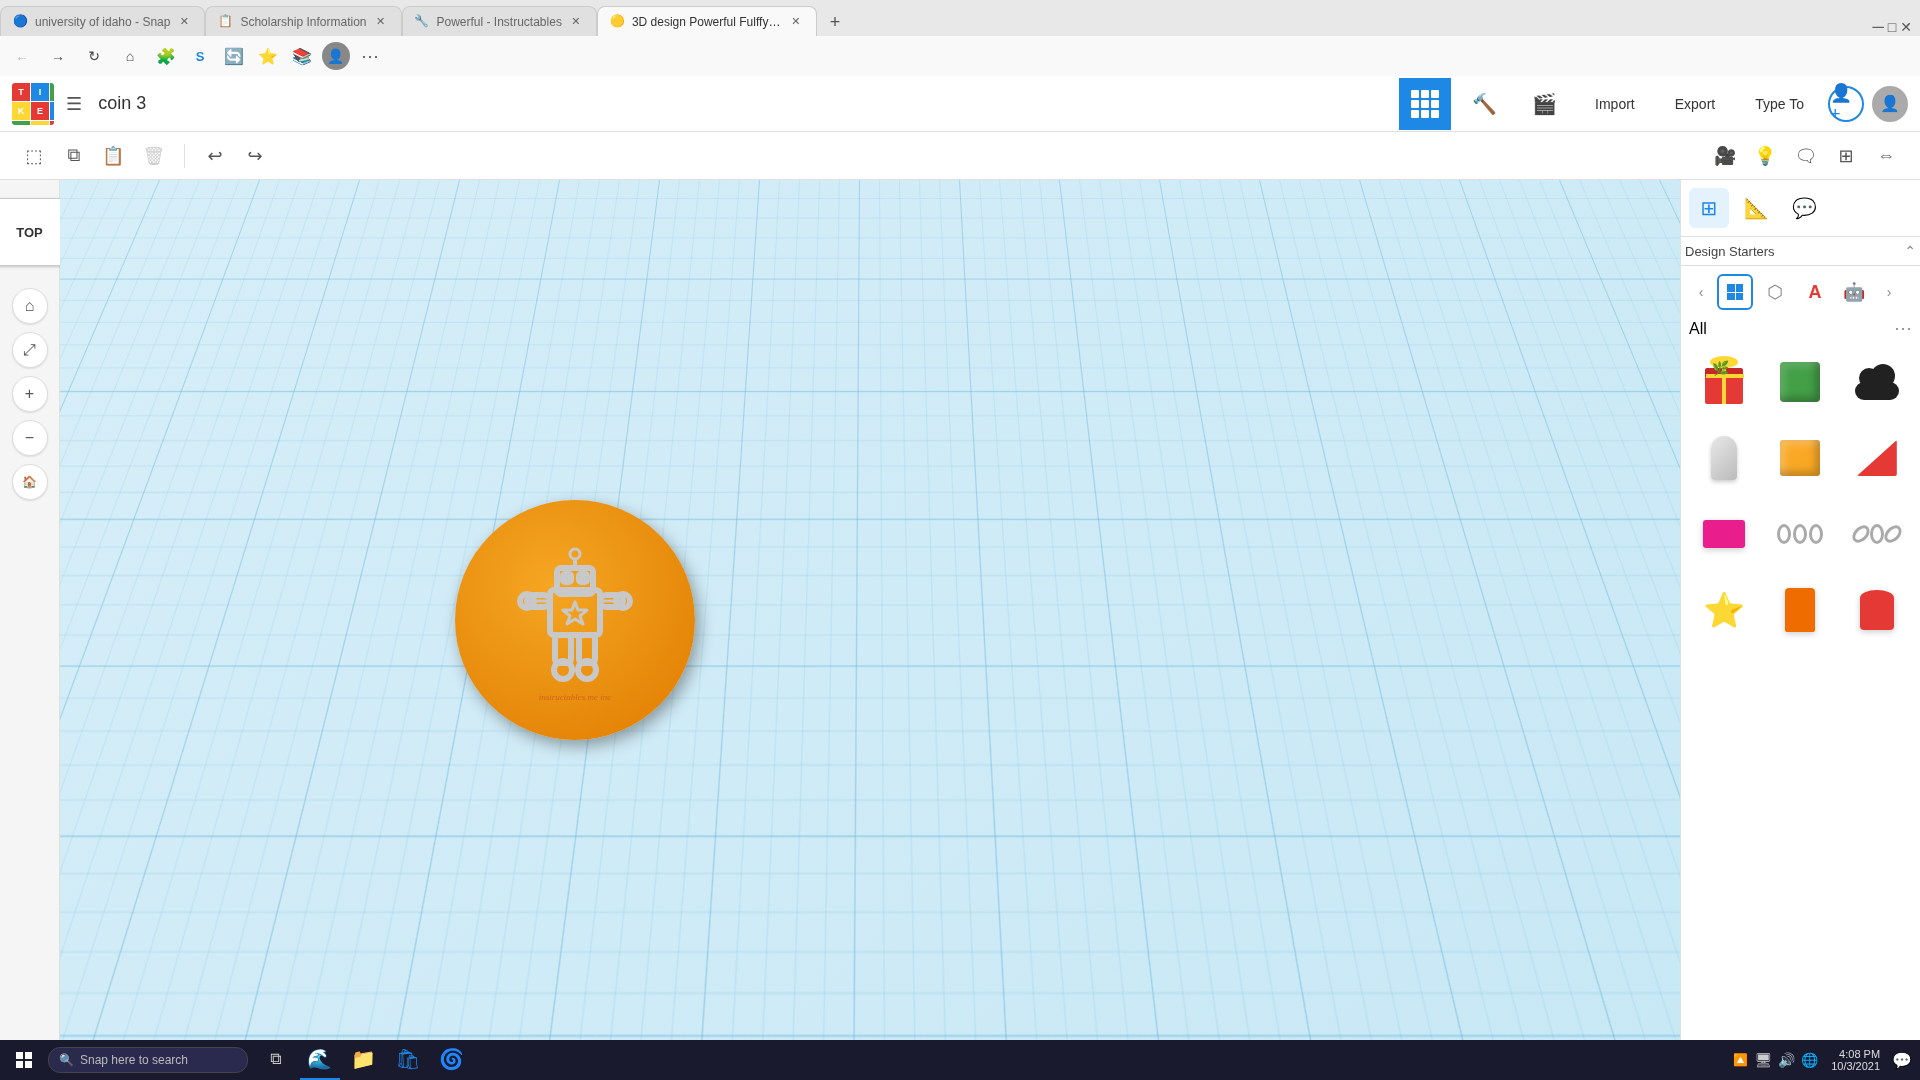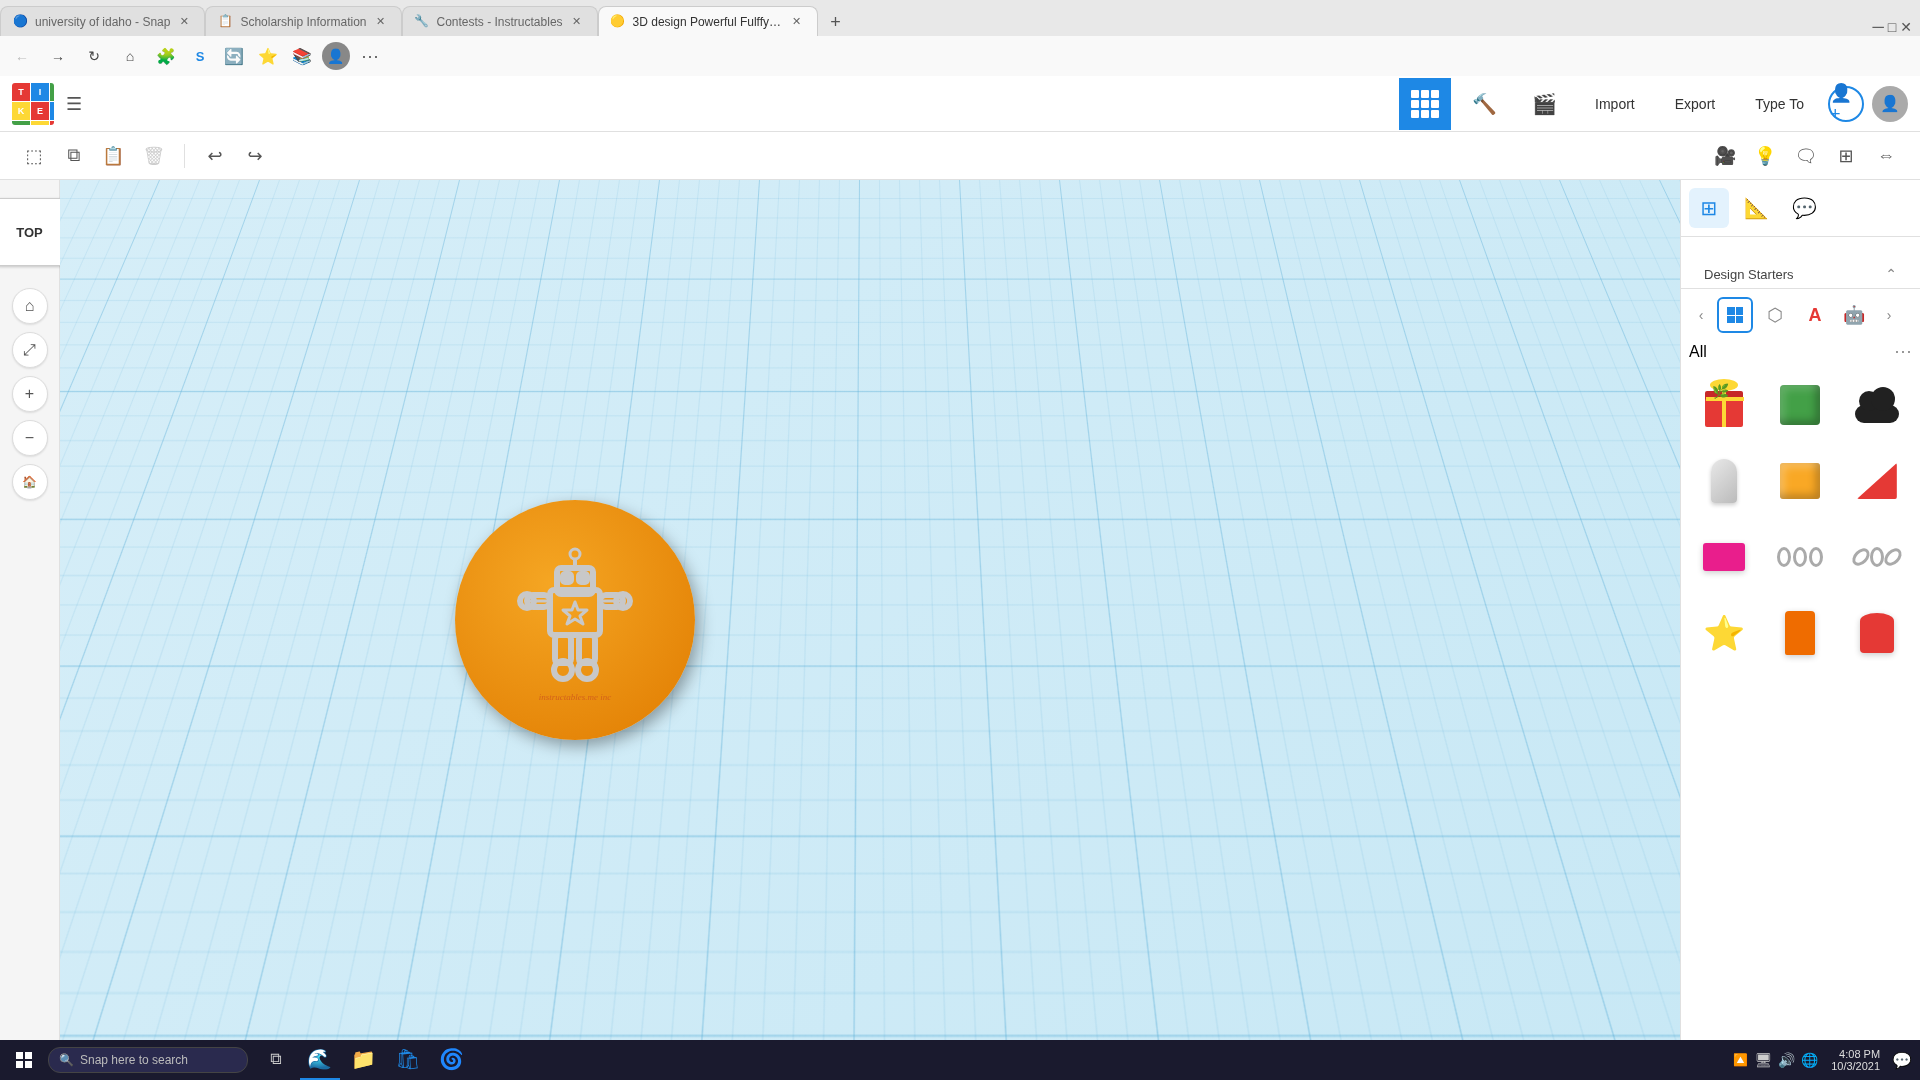--- a/index.html
+++ b/index.html
@@ -90,21 +90,21 @@
     .shapes-panel { flex: 1; overflow-y: auto; padding: 8px; }
     .shapes-header { display: flex; align-items: center; justify-content: space-between; margin-bottom: 8px; }
     .shapes-more { font-size: 18px; color: #888; cursor: pointer; }
     .category-nav { display: flex; align-items: center; margin-bottom: 8px; gap: 4px; }
     .category-nav-btn { width: 24px; height: 24px; font-size: 14px; color: #888; cursor: pointer; display: flex; align-items: center; justify-content: center; }
     .category-item { width: 36px; height: 36px; border-radius: 6px; display: flex; align-items: center; justify-content: center; font-size: 16px; cursor: pointer; border: 2px solid transparent; }
     .category-item.active { border-color: #1e88e5; }
     .shapes-grid { display: grid; grid-template-columns: repeat(3, 1fr); gap: 6px; }
     .shape-item { display: flex; flex-direction: column; align-items: center; justify-content: center; height: 70px; border-radius: 6px; cursor: pointer; padding: 4px; }
     .shape-img { width: 48px; height: 48px; display: flex; align-items: center; justify-content: center; }
-    .panel-dropdown { display: flex; align-items: center; justify-content: space-between; padding: 6px 23px; border-bottom: 1px solid #e0e0e0; font-size: 13px; color: #444; cursor: pointer; margin-top: 23px; }
+    .panel-dropdown { display: flex; align-items: center; justify-content: space-between; padding: 6px 4px; border-bottom: 1px solid #e0e0e0; font-size: 13px; color: #444; cursor: pointer; }
     .panel-dropdown-arrow { font-size: 14px; color: #888; }
 
     .shape-cube-green { width: 40px; height: 40px; background: #43a047; border-radius: 4px; box-shadow: inset -4px -4px 8px rgba(0,0,0,0.3), inset 4px 4px 8px rgba(255,255,255,0.2); }
 
     .shape-gold-box { width: 40px; height: 36px; background: #f9a825; border-radius: 3px; box-shadow: inset -4px -4px 8px rgba(0,0,0,0.25), inset 4px 4px 8px rgba(255,255,255,0.3); }
 
     .shape-red-wedge { width: 40px; height: 36px; background: #e53935; clip-path: polygon(0 100%, 100% 100%, 100% 0); border-radius: 2px; }
 
     .shape-magenta { width: 42px; height: 28px; background: #e91e8c; border-radius: 3px; box-shadow: 0 2px 6px rgba(0,0,0,0.2); }
 
@@ -141,21 +141,21 @@
       <span class="tab-label">university of idaho - Snap</span>
       <span class="tab-close">✕</span>
     </div>
     <div class="tab inactive">
       <span class="tab-favicon">📋</span>
       <span class="tab-label">Scholarship Information</span>
       <span class="tab-close">✕</span>
     </div>
     <div class="tab inactive">
       <span class="tab-favicon">🔧</span>
-      <span class="tab-label">Contests - Instructables</span>
+      <span class="tab-label">Powerful - Instructables</span>
       <span class="tab-close">✕</span>
     </div>
     <div class="tab">
       <span class="tab-favicon">🟡</span>
       <span class="tab-label">3D design Powerful Fulffy-Ambe...</span>
       <span class="tab-close">✕</span>
     </div>
     <div class="new-tab-btn">+</div>
     <div style="flex:1; background:#e8e8e8;"></div>
     <div style="display:flex;align-items:center;gap:4px;padding:0 8px;background:#e8e8e8;">
@@ -193,20 +193,21 @@
         <div class="tc-logo-cell" style="background:#43a047;">N</div>
         <div class="tc-logo-cell" style="background:#fdd835;">K</div>
         <div class="tc-logo-cell" style="background:#e53935;">E</div>
         <div class="tc-logo-cell" style="background:#1e88e5;">R</div>
         <div class="tc-logo-cell" style="background:#43a047;">C</div>
         <div class="tc-logo-cell" style="background:#fdd835;">A</div>
         <div class="tc-logo-cell" style="background:#e53935;">D</div>
       </div>
     </div>
     <div class="menu-icon">☰</div>
+    <span class="project-name">coin 3</span>
 
     <div class="header-right">
 
       <div class="header-btn-grid">
         <div class="grid-icon-svg">
           <div class="grid-cell"></div>
             <div class="grid-cell"></div>
             <div class="grid-cell"></div>
           <div class="grid-cell"></div>
             <div class="grid-cell"></div>

